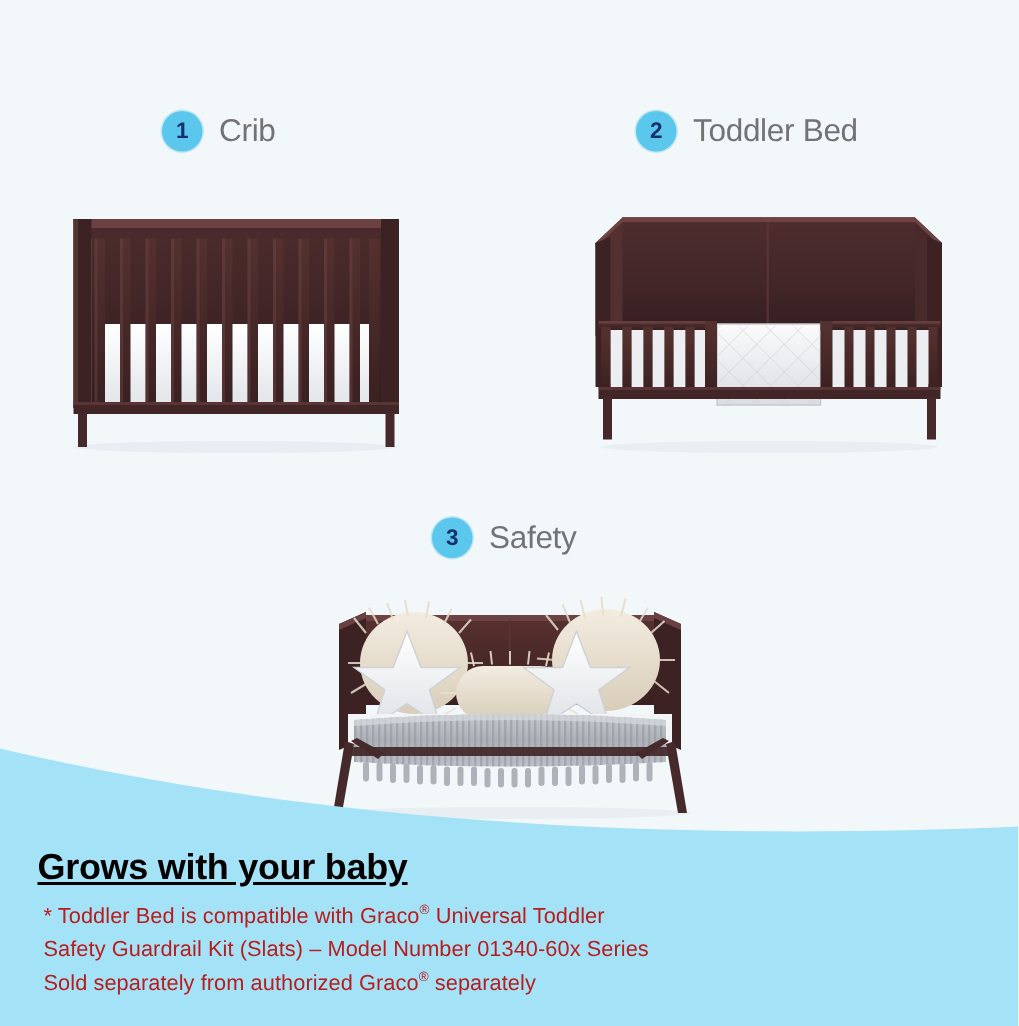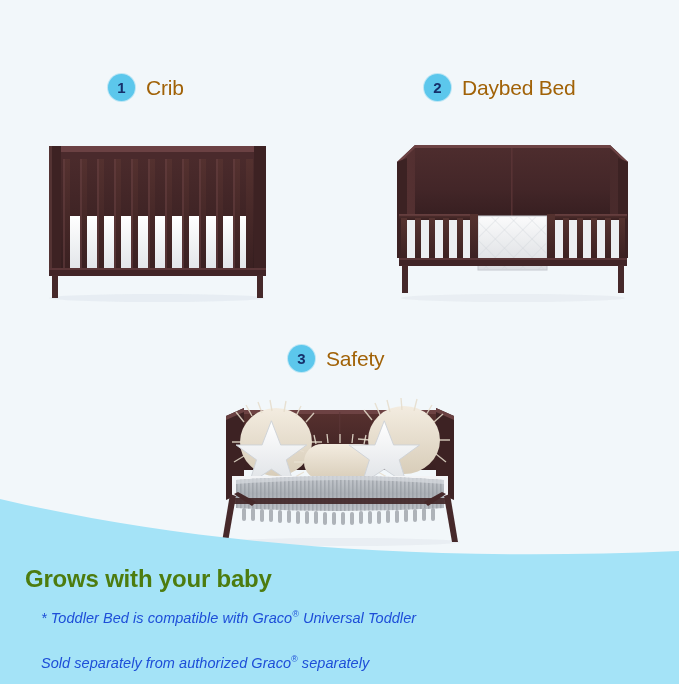--- a/index.html
+++ b/index.html
@@ -14,41 +14,40 @@
 
   
   .band{
     position:absolute;left:0;right:0;bottom:0;height:195px;
     overflow:hidden;
   }
   .band svg{position:absolute;left:0;top:0;width:679px;height:195px;display:block;}
 
   .band-text{position:absolute;left:25px;top:78px;width:620px;}
   .band-h{
-    font-size:24px;font-weight:bold;color:#4d7c0f;
-    letter-spacing:-0.2px;margin:0 0 9px 0;line-height:1;
+    font-size:24px;font-weight:bold;color:#000000;
+    letter-spacing:-0.2px;margin:0 0 9px 0;line-height:1;text-decoration:underline;
   }
   .band-p{
-    font-size:14.5px;color:#1d4ed8;line-height:1.55;margin:16px;
+    font-size:14.5px;color:#b91c1c;line-height:1.55;margin:4px;
     letter-spacing:0.05px;
-    font-style:italic;
   }
   .band-p sup{font-size:9px;vertical-align:super;}
 
   
   .caption{position:absolute;display:flex;align-items:center;gap:11px;}
   .badge{
     width:27px;height:27px;border-radius:50%;
     background:#5cc7ec;
     color:#16306b;font-size:15px;font-weight:bold;
     display:flex;align-items:center;justify-content:center;
     flex:0 0 auto;line-height:1;
     box-shadow:0 0 0 1px rgba(92,199,236,.35);
   }
-  .cap-label{font-size:21px;color:#a16207;letter-spacing:-0.2px;white-space:nowrap;}
+  .cap-label{font-size:21px;color:#737373;letter-spacing:-0.2px;white-space:nowrap;}
 
   #cap1{left:108px;top:74px;}
   #cap2{left:424px;top:74px;}
   #cap3{left:288px;top:345px;}
 
   
   .product{position:absolute;}
   #prod-crib{left:35px;top:122px;width:245px;height:180px;}
   #prod-toddler{left:385px;top:128px;width:255px;height:175px;}
   #prod-daybed{left:200px;top:382px;width:280px;height:165px;}
@@ -332,36 +331,36 @@
     </svg>
   </div>
 
   <div class="caption" id="cap1">
     <div class="badge">1</div>
     <div class="cap-label">Crib</div>
   </div>
 
   <div class="caption" id="cap2">
     <div class="badge">2</div>
-    <div class="cap-label">Daybed Bed</div>
+    <div class="cap-label">Toddler Bed</div>
   </div>
 
   <div class="caption" id="cap3">
     <div class="badge">3</div>
     <div class="cap-label">Safety</div>
   </div>
 
   <div class="band">
     <svg viewBox="0 0 679 195" preserveAspectRatio="none" xmlns="http://www.w3.org/2000/svg">
       <path d="M0,10 C180,52 400,74 679,62 L679,195 L0,195 Z" fill="#a4e3f7"></path>
     </svg>
 
     <div class="band-text">
       <div class="band-h">Grows with your baby</div>
       <p class="band-p">
         <span>* Toddler Bed is compatible with Graco</span><sup>®</sup><span> Universal Toddler</span><br>
-        <br>
+        <span>Safety Guardrail Kit (Slats) – Model Number 01340-60x Series</span><br>
         <span>Sold separately from authorized Graco</span><sup>®</sup><span> separately</span>
       </p>
     </div>
   </div>
 
 </div>
 
 </body></html>

